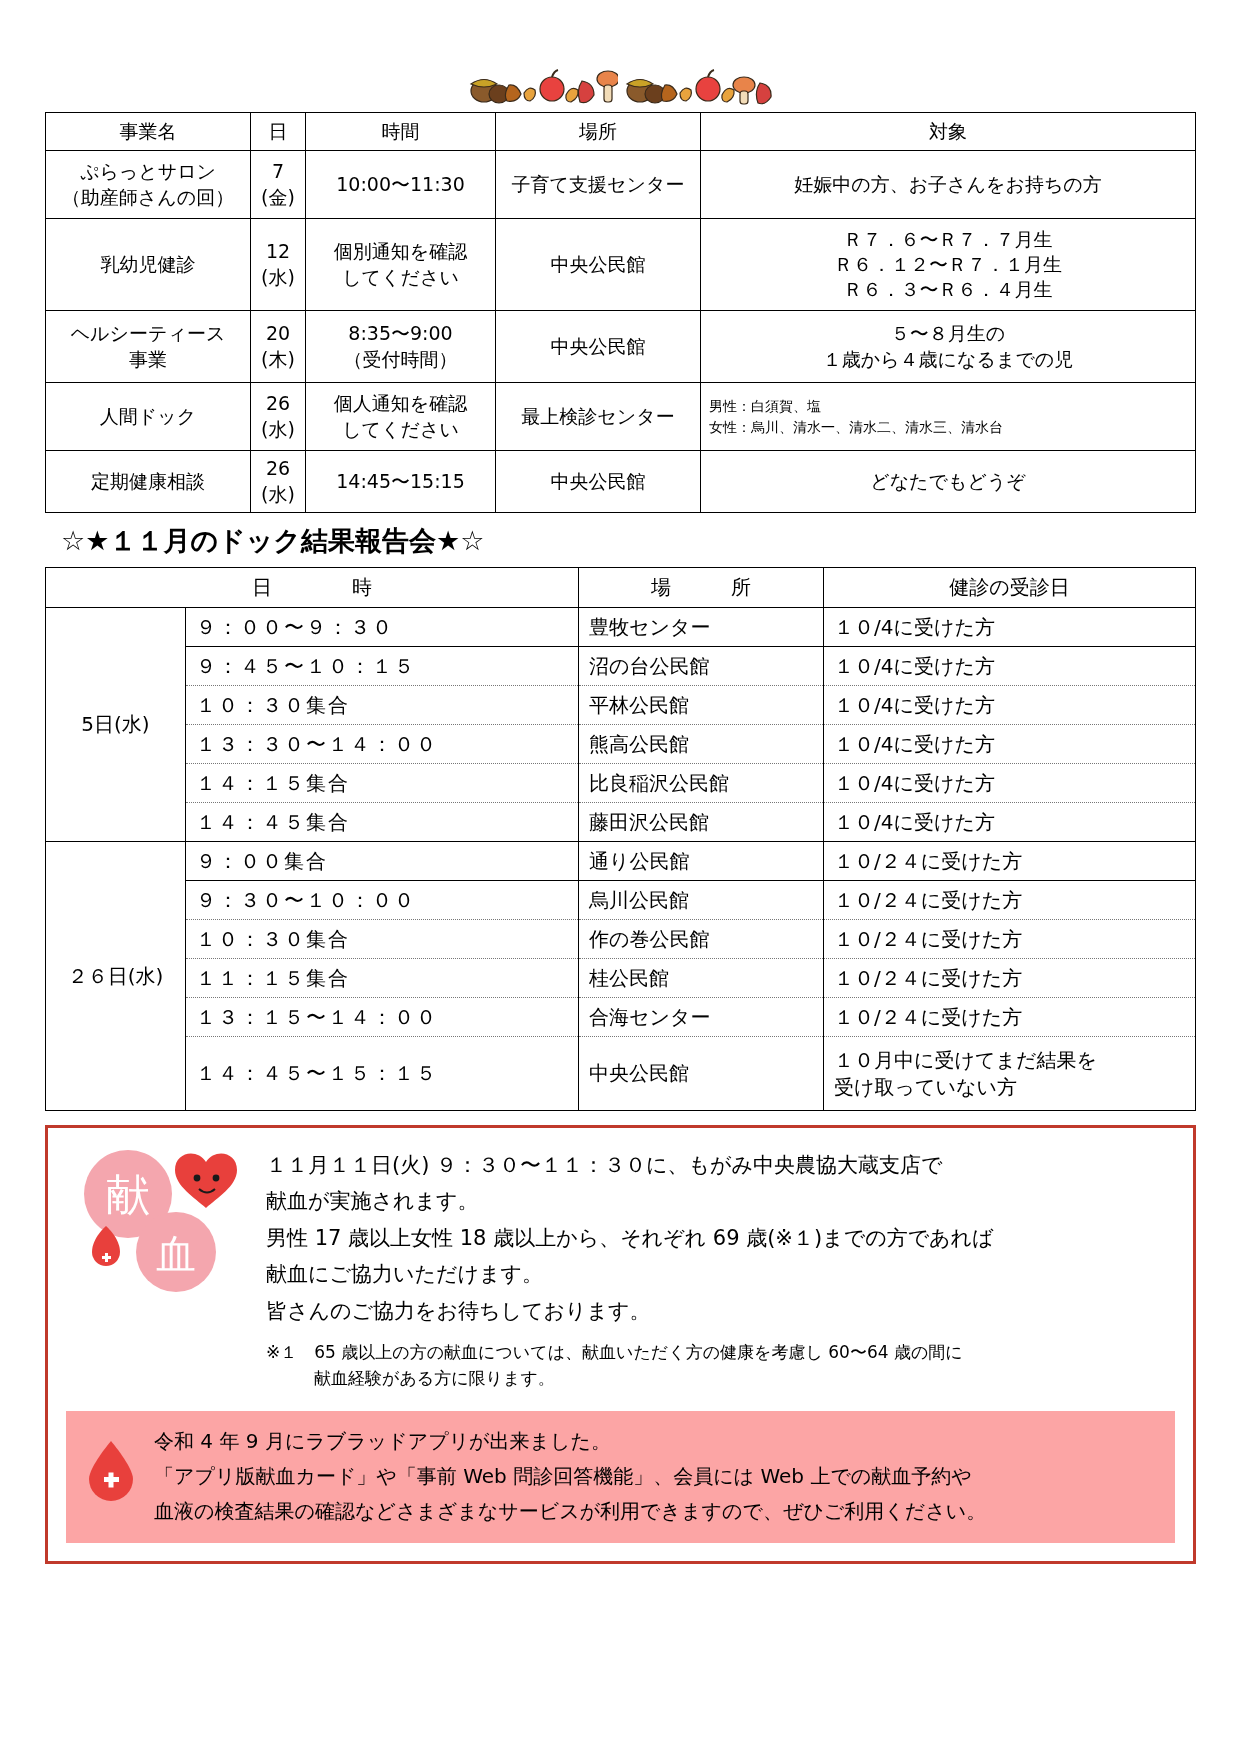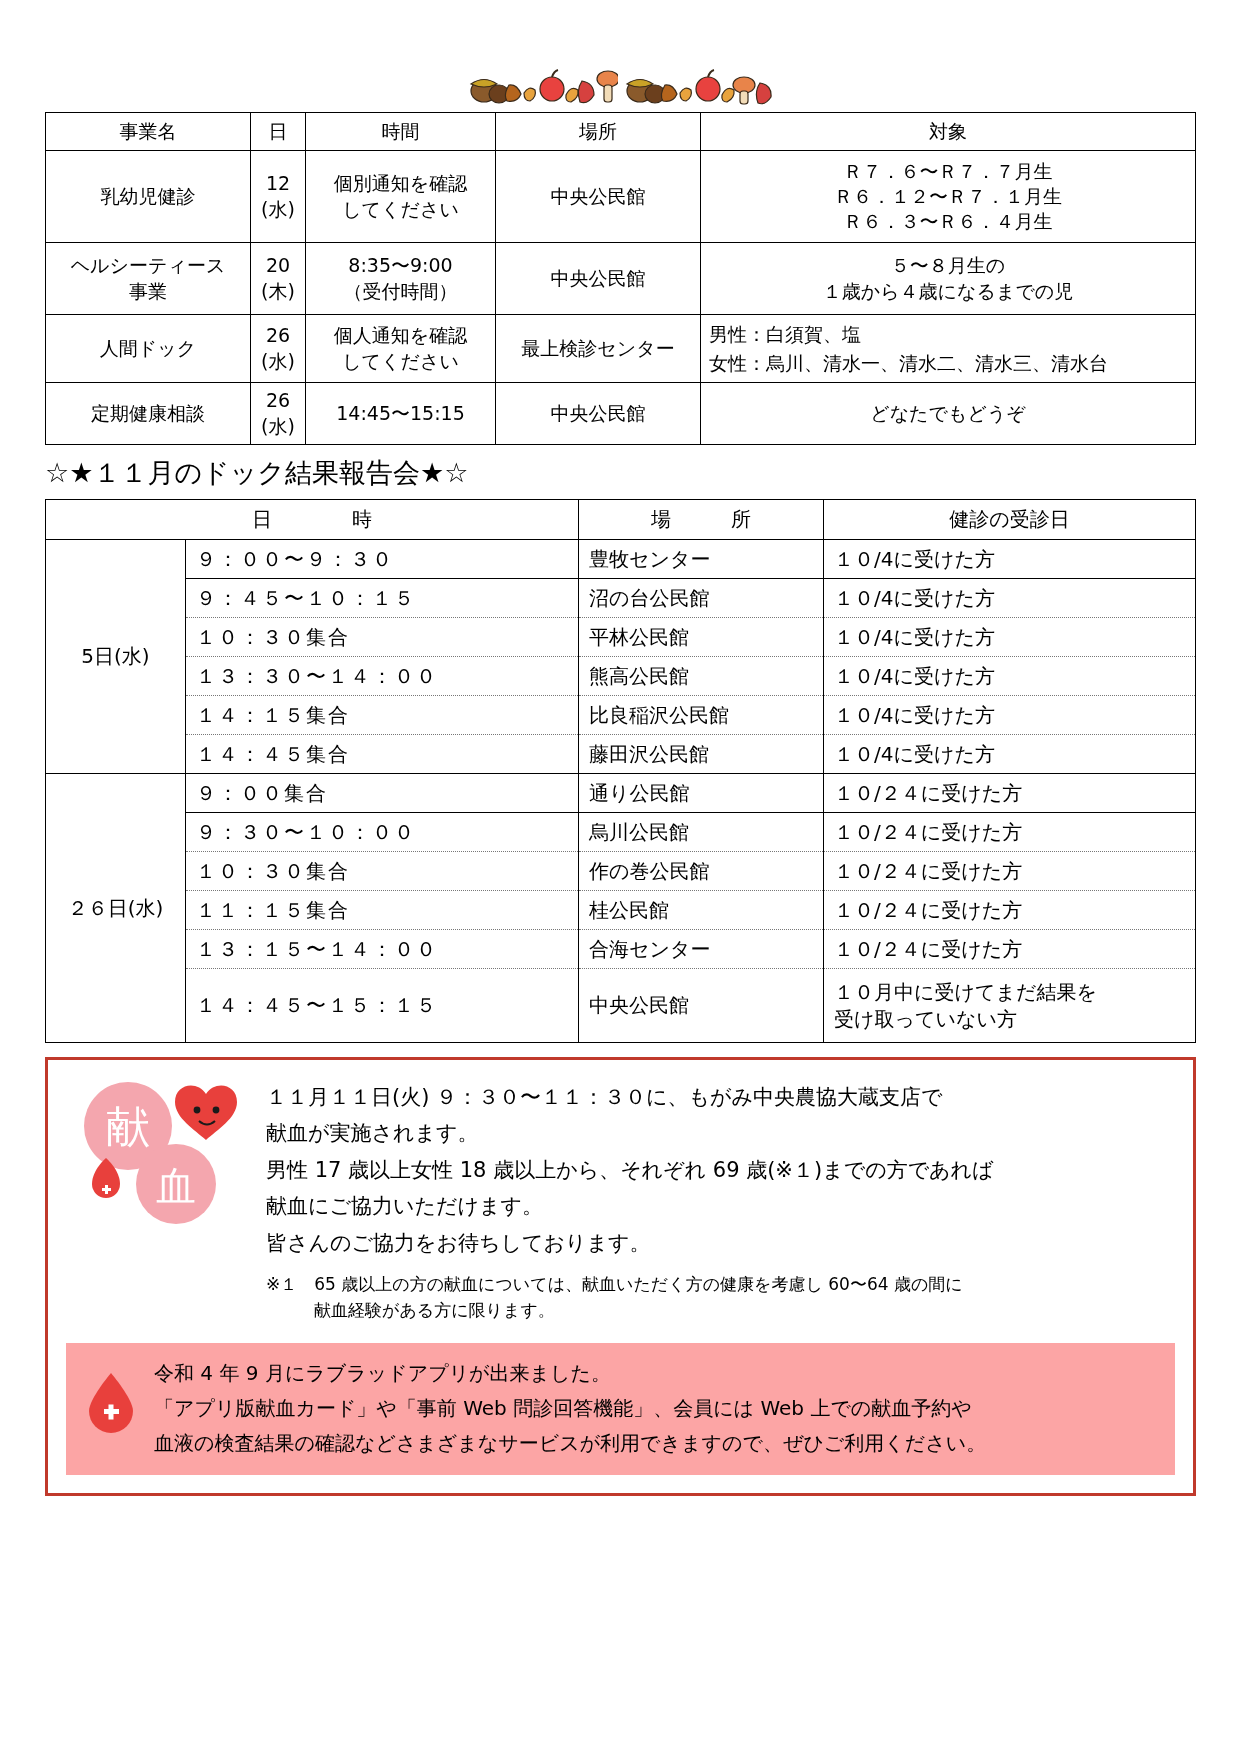--- a/index.html
+++ b/index.html
@@ -39,27 +39,27 @@
   table { border-collapse: collapse; width: 100%; }
   .t1, .t2 { border: 1.6px solid #000; }
   .t1 td, .t1 th { border: 1px solid #000; }
   .t1 th {
     font-weight: 400; font-size: 19px; height: 38px;
   }
   .t1 td {
     text-align: center; font-size: 19px; padding: 4px 4px;
     line-height: 1.32;
   }
-  .t1 td.small { font-size: 19px; text-align: left; padding-left: 8px; line-height: 1.5; }
+  .t1 td.small { font-size: 14px; text-align: left; padding-left: 8px; line-height: 1.5; }
   .cjk { font-family: "DejaVu Sans", sans-serif; }
 
   .sec-title {
     font-size: 27px;
-    font-weight: normal;
-    margin: 10px 0 8px 0;
+    font-weight: bold;
+    margin: 10px 0 8px 16px;
     letter-spacing: 0px;
     font-family: "DejaVu Sans", sans-serif;
   }
 
   .t2 td, .t2 th { border: 1px solid #000; }
   .t2 th { font-weight: 400; font-size: 20px; height: 40px; }
   .t2 td { font-size: 20px; padding: 5px 10px; height: 39px; }
   .t2 td.time { letter-spacing: 2px; }
   .t2 td.daycell { text-align: center; font-size: 20px; border-right: 1px solid #000; }
   .t2 tr.inner td { border-top: 1px dotted #777; border-bottom: 1px dotted #777; }
@@ -150,20 +150,37 @@
     <thead>
       <tr>
         <th class="cjk" style="width:205px">事業名</th>
         <th class="cjk" style="width:55px">日</th>
         <th class="cjk" style="width:190px">時間</th>
         <th class="cjk" style="width:205px">場所</th>
         <th class="cjk">対象</th>
       </tr>
     </thead>
     <tbody>
+      <tr style="height:68px">
+        <td class="cjk">
+          <div>ぷらっとサロン</div>
+          <div>（助産師さんの回）</div>
+        </td>
+        <td class="cjk">
+          <div>7</div>
+          <div>(金)</div>
+        </td>
+        <td class="cjk">
+          <div>10:00〜11:30</div>
+        </td>
+        <td class="cjk">子育て支援センター</td>
+        <td class="cjk">
+          <div>妊娠中の方、お子さんをお持ちの方</div>
+        </td>
+      </tr>
 
       <tr style="height:92px">
         <td class="cjk">乳幼児健診</td>
         <td class="cjk">
           <div>12</div>
           <div>(水)</div>
         </td>
         <td class="cjk">
           <div>個別通知を確認</div>
           <div>してください</div>

